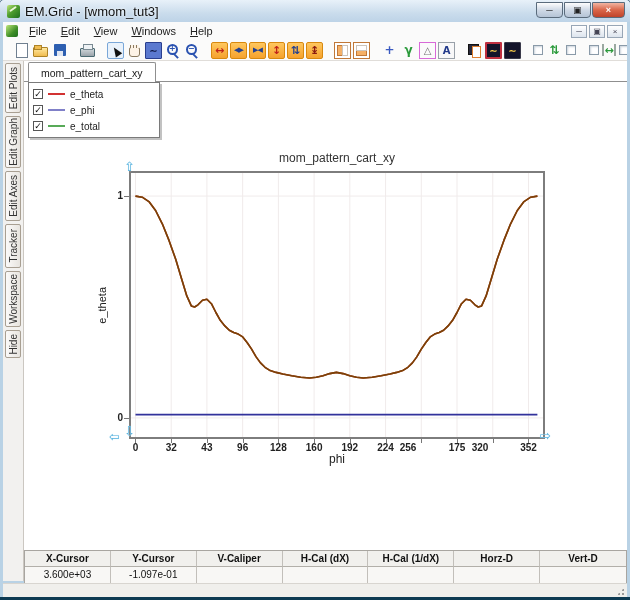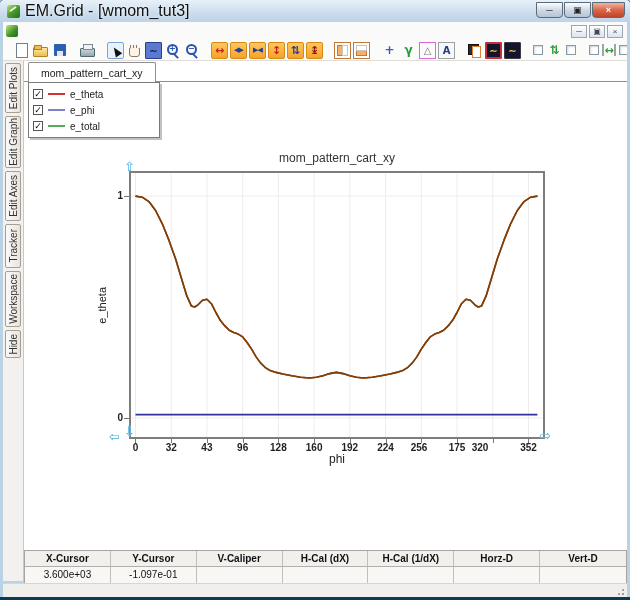--- a/index.html
+++ b/index.html
@@ -2,21 +2,21 @@
 <html><head>
 <meta charset="utf-8">
 <style>
   html,body{margin:0;padding:0;background:#cfd8e0;font-family:"Liberation Sans",sans-serif;}
   #window{position:relative;width:630px;height:600px;background:#b9d2e5;outline:1px solid #50708a;border-radius:4px 4px 0 0;overflow:hidden;}
 
   
   .titlebar{position:absolute;left:0;top:0;width:630px;height:22px;background:linear-gradient(#e8f1f9,#cadcec 60%,#bdd3e7);border-radius:4px 4px 0 0;display:flex;align-items:center;}
   .app-icon{width:13px;height:13px;margin:0 5px 0 7px;border-radius:2px;background:linear-gradient(135deg,#bfe77a 0%,#4f9e2f 45%,#1e6e1e 100%);position:relative;flex:none;}
   .app-icon::after{content:"";position:absolute;left:2px;top:3px;width:8px;height:2px;background:#eaf6d8;transform:rotate(-35deg);border-radius:2px;}
-  .title-text{font-size:16px;color:#111;text-shadow:0 0 3px #fff;}
+  .title-text{font-size:13px;color:#111;text-shadow:0 0 3px #fff;}
   .win-btns{position:absolute;right:5px;top:2px;display:flex;gap:1px;}
   .win-btn{width:27px;height:16px;border:1px solid #5a6b7c;border-radius:0 0 4px 4px;background:linear-gradient(#fdfdfd,#cfd9e6 50%,#b5c4d6);display:flex;align-items:center;justify-content:center;font-size:9px;color:#222;box-sizing:border-box;}
   .win-btn.close{width:33px;background:linear-gradient(#f2b5a2,#d9664a 50%,#c0432a);color:#fff;font-weight:bold;}
 
   
   .menubar{position:absolute;left:3px;top:22px;width:624px;height:18px;background:#fafafa;border-bottom:1px solid #e3e1de;display:flex;align-items:center;}
   .menu-icon{width:12px;height:12px;margin:0 4px 0 3px;border-radius:2px;background:linear-gradient(135deg,#bfe77a,#3f8e27 60%,#1e6e1e);flex:none;}
   .menu-item{font-size:11px;color:#222;padding:2px 7px;cursor:default;}
   .menu-item u{text-decoration:underline;}
   .mdi-btns{margin-left:auto;display:flex;gap:2px;padding-right:4px;}
@@ -107,20 +107,27 @@
     <div class="title-text">EM.Grid - [wmom_tut3]</div>
     <div class="win-btns">
         <div class="win-btn">─</div>
         <div class="win-btn">▣</div>
         <div class="win-btn close">×</div>
       </div>
   </div>
 
   <div class="menubar">
     <div class="menu-icon"></div>
+    <div style="display:flex;">
+        <span class="menu-item"><u>F</u>ile</span>
+        <span class="menu-item"><u>E</u>dit</span>
+        <span class="menu-item"><u>V</u>iew</span>
+        <span class="menu-item"><u>W</u>indows</span>
+        <span class="menu-item"><u>H</u>elp</span>
+      </div>
     <div class="mdi-btns">
         <div class="mdi-btn">─</div>
         <div class="mdi-btn">▣</div>
         <div class="mdi-btn">×</div>
       </div>
   </div>
 
   <div class="toolbar">
     <div style="display:flex;align-items:center;">
         <span class="tbi i-page"></span>
@@ -275,21 +282,21 @@
       <div class="xtick" style="left: 225.653px;">96</div>
       <div class="tickmark" style="left: 242.653px; top: 439px; width: 1px; height: 4px;"></div>
       <div class="xtick" style="left: 261.382px;">128</div>
       <div class="tickmark" style="left: 278.382px; top: 439px; width: 1px; height: 4px;"></div>
       <div class="xtick" style="left: 297.111px;">160</div>
       <div class="tickmark" style="left: 314.111px; top: 439px; width: 1px; height: 4px;"></div>
       <div class="xtick" style="left: 332.84px;">192</div>
       <div class="tickmark" style="left: 349.84px; top: 439px; width: 1px; height: 4px;"></div>
       <div class="xtick" style="left: 368.569px;">224</div>
       <div class="tickmark" style="left: 385.569px; top: 439px; width: 1px; height: 4px;"></div>
-      <div class="xtick" style="left: 402px;">256</div>
+      <div class="xtick" style="left: 391px;">256</div>
       <div class="tickmark" style="left: 421.298px; top: 439px; width: 1px; height: 4px;"></div>
       <div class="xtick" style="left: 440.027px;">175</div>
       <div class="tickmark" style="left: 457.027px; top: 439px; width: 1px; height: 4px;"></div>
       <div class="xtick" style="left: 463px;">320</div>
       <div class="tickmark" style="left: 492.756px; top: 439px; width: 1px; height: 4px;"></div>
       <div class="xtick" style="left: 511.485px;">352</div>
       <div class="tickmark" style="left: 528.485px; top: 439px; width: 1px; height: 4px;"></div>
       <div class="ytick" style="top: 411.921px;">0</div>
       <div class="tickmark" style="left: 124px; top: 417.921px; width: 5px; height: 1px;"></div>
       <div class="ytick" style="top: 190.072px;">1</div>

